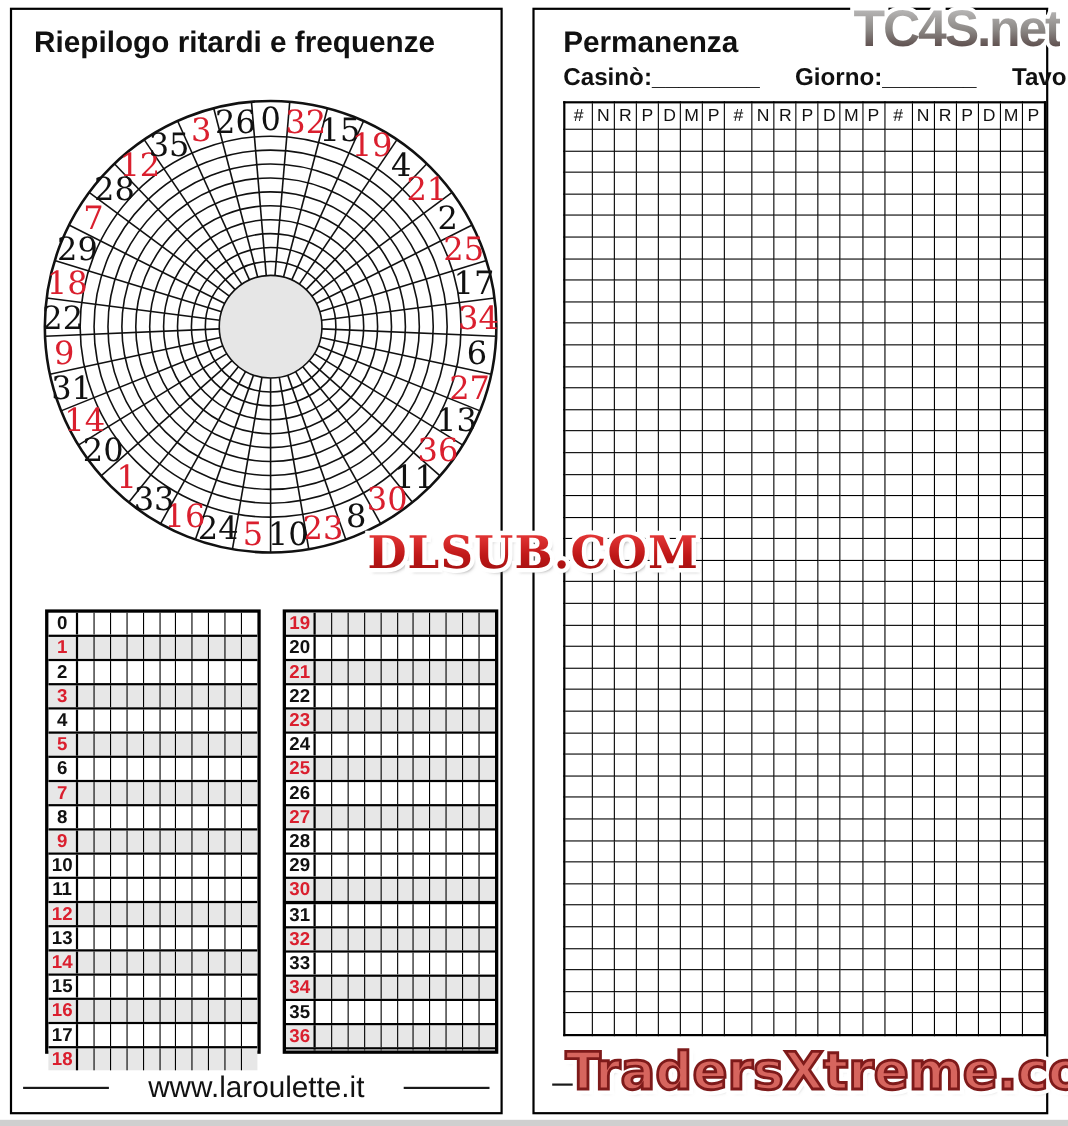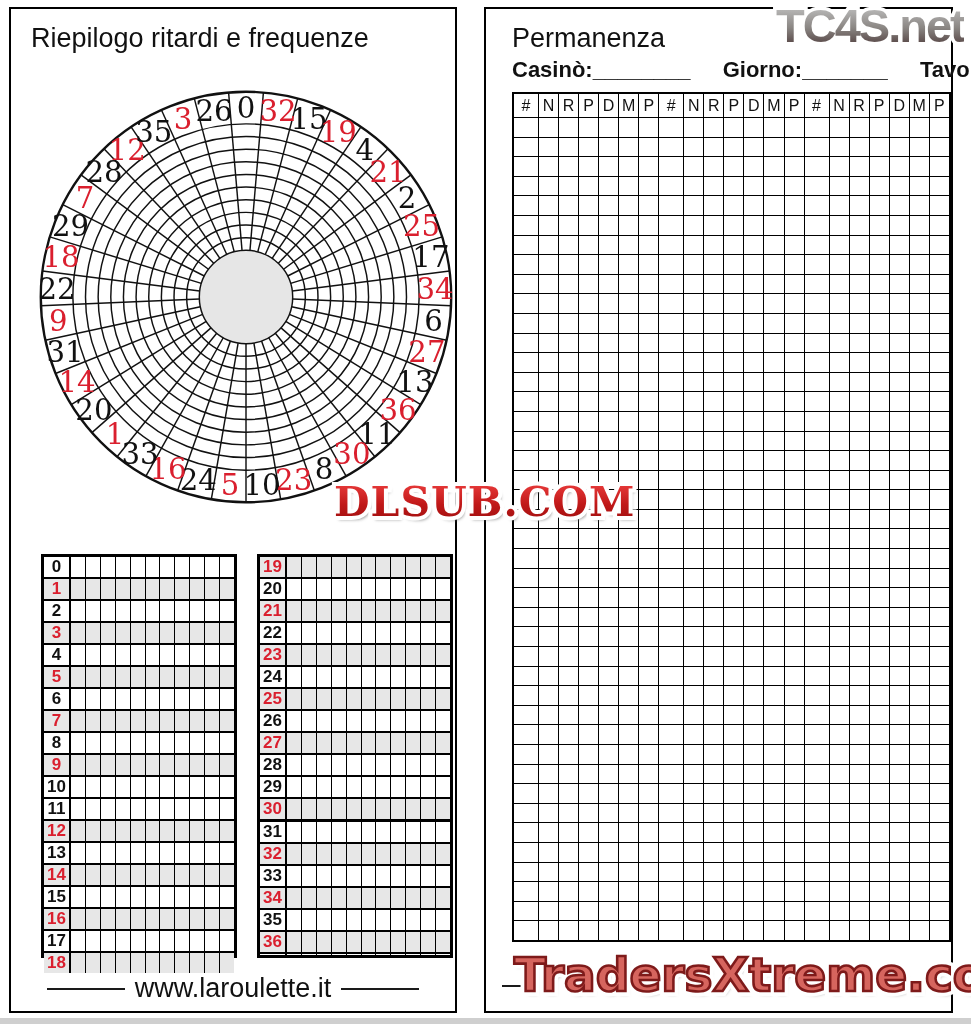--- a/index.html
+++ b/index.html
@@ -4,21 +4,21 @@
 <style>
   html,body{margin:0;padding:0;}
   body{
     width:971px;height:1024px;position:relative;overflow:hidden;
     background:#fff;font-family:"Liberation Sans",sans-serif;color:#111;
   }
   .panel{position:absolute;border:2.5px solid #000;background:#fff;box-sizing:border-box;}
   #left-panel{left:9px;top:7px;width:448px;height:1006px;}
   #right-panel{left:484px;top:7px;width:469px;height:1006px;}
 
-  .panel-title{position:absolute;font-weight:normal;font-size:27px;letter-spacing:0;}
+  .panel-title{position:absolute;font-weight:bold;font-size:27px;letter-spacing:0;}
   #left-title{left:20px;top:14px;}
   #right-title{left:26px;top:14px;}
 
   
   #wheel-svg{position:absolute;left:21px;top:74px;}
 
   
   .delay-table{position:absolute;top:545px;width:196px;height:404px;
     border:3px solid #000;box-sizing:border-box;display:flex;flex-direction:column;background:#fff;}
   #delay-table-1{left:30px;}
@@ -27,21 +27,21 @@
   .d-row:first-child{border-top:none;}
   .d-row.heavy-top{border-top:3.5px solid #000;}
   .d-row.shaded{background:var(--shade);}
   .d-num{width:27px;border-right:2px solid #000;display:flex;align-items:center;justify-content:center;
     font-weight:bold;font-size:17px;box-sizing:border-box;}
   .d-row.shaded .d-num{color:var(--red);}
   .d-cell{flex:1;box-sizing:border-box;}
   .d-cell + .d-cell{border-left:1.6px solid #000;}
 
   
-  #left-footer{position:absolute;left:0;top:964px;width:100%;display:flex;align-items:center;justify-content:center;}
+  #left-footer{position:absolute;left:0;top:964px;width:100%;display:flex;align-items:center;justify-content:space-between;}
   .footer-line{height:2px;background:#1a1a1a;width:78px;margin:0 10px;}
   #left-footer-text{font-size:27px;color:#111;}
 
   
   #fields-row{position:absolute;left:26px;top:48px;font-size:22px;white-space:nowrap;}
   .field{margin-right:26px;font-weight:bold;}
   .field:last-child{margin-right:0;}
 
   
   #perm-grid{position:absolute;left:26px;top:83px;border-collapse:collapse;table-layout:fixed;}

